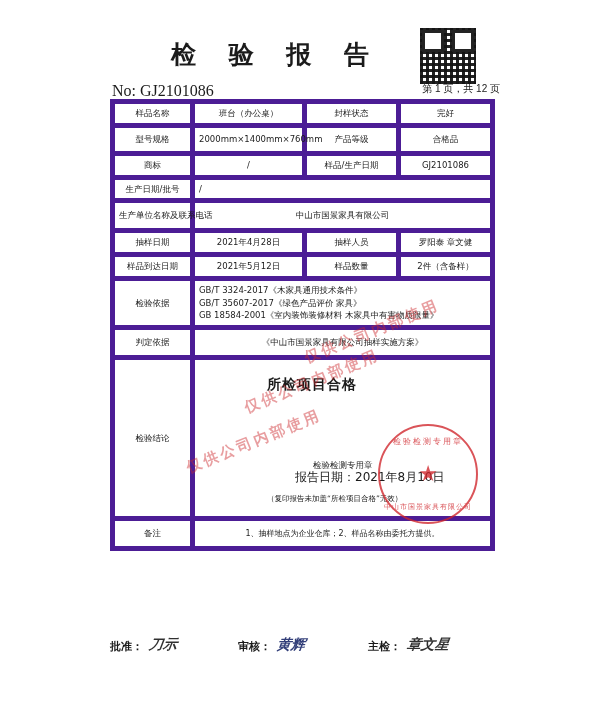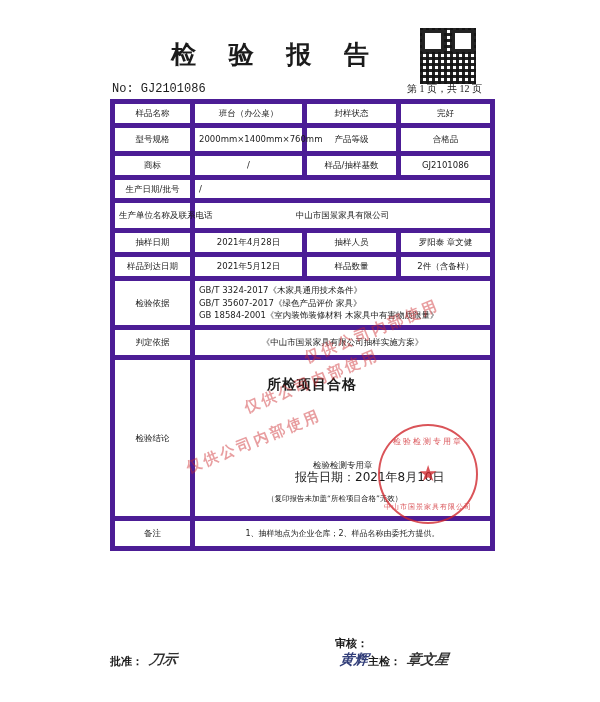--- a/index.html
+++ b/index.html
@@ -55,30 +55,30 @@
     border: 3px solid #111;
     background: #fff;
   }
   .qrcode::before { top: 2px; left: 2px; }
   .qrcode::after  { top: 2px; right: 2px; }
 
   .report-no {
     position: absolute;
     top: 82px;
     left: 112px;
-    font-size: 12px;
-    font-family: Liberation Mono, monospace;
+    font-size: 16px;
+    font-family: Liberation Serif, serif;
     color: #1b1b1b;
   }
   .page-count {
     position: absolute;
     top: 82px;
-    right: 118px;
+    right: 100px;
     font-size: 10px;
-    font-family: Liberation Serif, serif;
+    font-family: Liberation Sans, sans-serif;
     color: #1b1b1b;
   }
 
   
   table.main {
     position: absolute;
     top: 99px;
     left: 110px;
     width: 380px;
     border-collapse: collapse;
@@ -212,21 +212,21 @@
     align-items: flex-end;
     font-family: "DejaVu Sans", sans-serif;
     font-size: 11px;
     font-weight: bold;
   }
   .sig-block {
     display: flex;
     align-items: flex-end;
   }
   .sig-block.b1 { width: 128px; }
-  .sig-block.b2 { width: 130px; flex-direction: column; }
+  .sig-block.b2 { width: 130px; }
   .sig-block.b3 { width: 122px; }
   .sig-label { white-space: nowrap; }
   .sig-hand {
     margin-left: 6px;
     font-family: "DejaVu Serif", serif;
     font-size: 14px;
     font-style: italic;
     font-weight: bold;
     color: #1a1a1a;
     transform: skewX(-8deg);
@@ -261,21 +261,21 @@
       </tr>
       <tr class="r-h2">
         <td class="lbl">型号规格</td>
         <td class="val">2000mm×1400mm×760mm</td>
         <td class="lbl">产品等级</td>
         <td class="val">合格品</td>
       </tr>
       <tr class="r-h">
         <td class="lbl">商标</td>
         <td class="val">/</td>
-        <td class="lbl">样品/抽样基数</td>
+        <td class="lbl">样品/生产日期</td>
         <td class="val">GJ2101086</td>
       </tr>
       <tr class="r-h">
         <td class="lbl">生产日期/批号</td>
         <td class="val-left" colspan="3">/</td>
       </tr>
       <tr class="r-tall">
         <td class="lbl">生产单位名称及联系电话</td>
         <td class="val" colspan="3">中山市国景家具有限公司</td>
       </tr>

